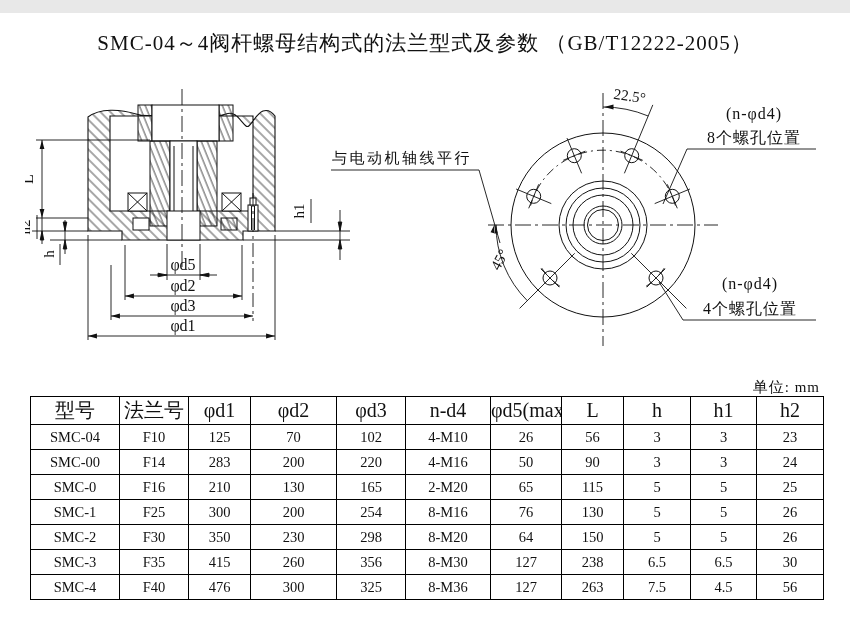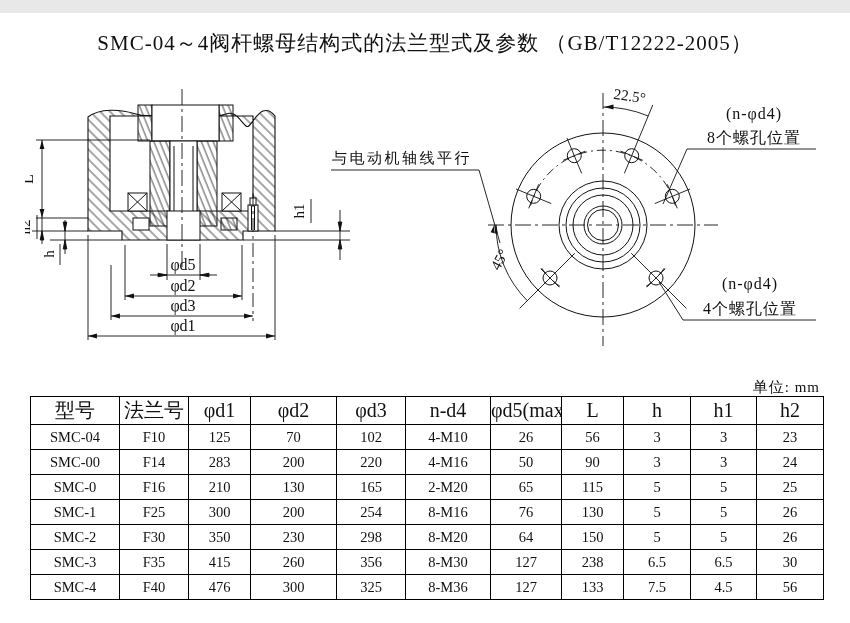--- a/index.html
+++ b/index.html
@@ -321,21 +321,21 @@
           <td>30</td>
         </tr>
         <tr>
           <td>SMC-4</td>
           <td>F40</td>
           <td>476</td>
           <td>300</td>
           <td>325</td>
           <td>8-M36</td>
           <td>127</td>
-          <td>133</td>
+          <td>263</td>
           <td>7.5</td>
           <td>4.5</td>
           <td>56</td>
         </tr>
       </tbody>
   </table>
 
 </div>
 
 </body></html>

